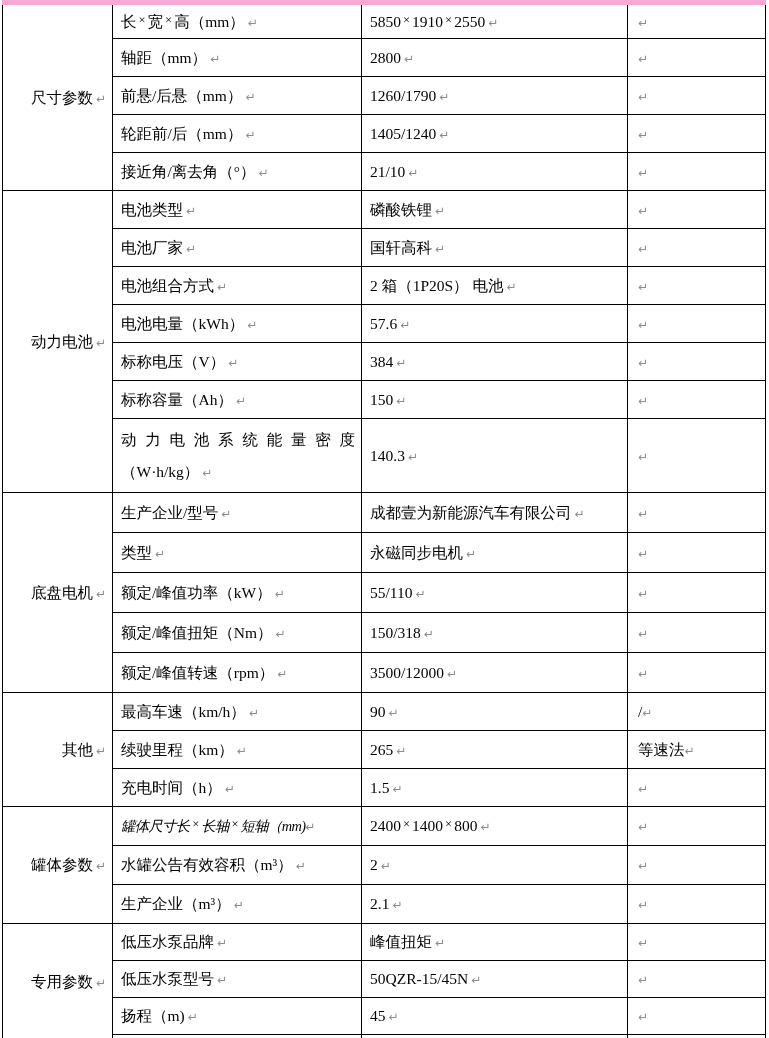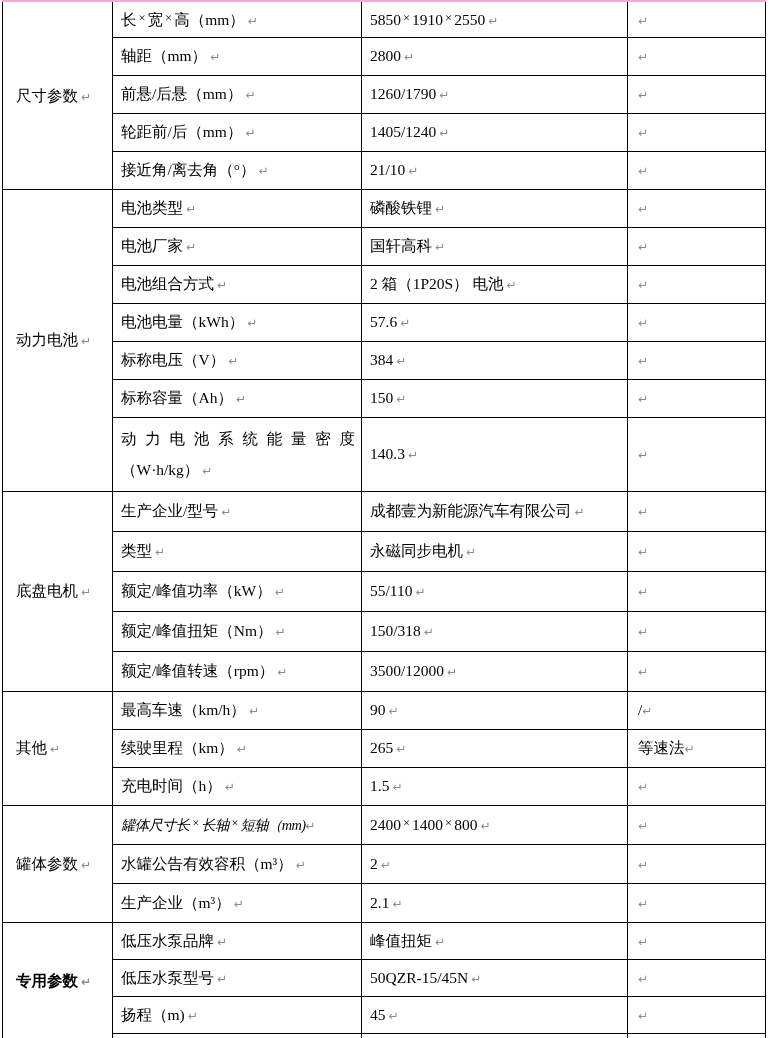--- a/index.html
+++ b/index.html
@@ -19,28 +19,28 @@
   }
   td{
     border:1px solid #000;
     padding:0 6px 0 8px;
     vertical-align:middle;
     font-size:15.5px;
     line-height:1.25;
     overflow:hidden;
     white-space:nowrap;
   }
-  td.cat{padding-left:13px;}
+  td.cat{padding-left:13px;text-align:right;}
   td.note{padding-left:10px;}
   
-  tr.first td{border-top:2px solid #f9a8d4;}
+  tr.first td{border-top:5px solid #f9a8d4;}
   td.cat-open-top{border-top:none;}
   
   tr.cut td{border-bottom:none;padding:0;}
-  td.cat-open-bottom{border-bottom:none;font-weight:bold;}
+  td.cat-open-bottom{border-bottom:none;}
   .h36{height:36px}.h38{height:38px}.h40{height:40px}
   .h39{height:39px}.h37{height:37px}.h74{height:74px}.hcut{height:5px}
   .pmark{
     font-family:"DejaVu Sans","Liberation Sans",sans-serif;
     font-size:12px;
     color:#8c8c8c;
     margin-left:3px;
   }
   td.note .pmark{margin-left:0;}
   .l1{display:block;text-align:justify;text-align-last:justify;margin-bottom:10px;}

